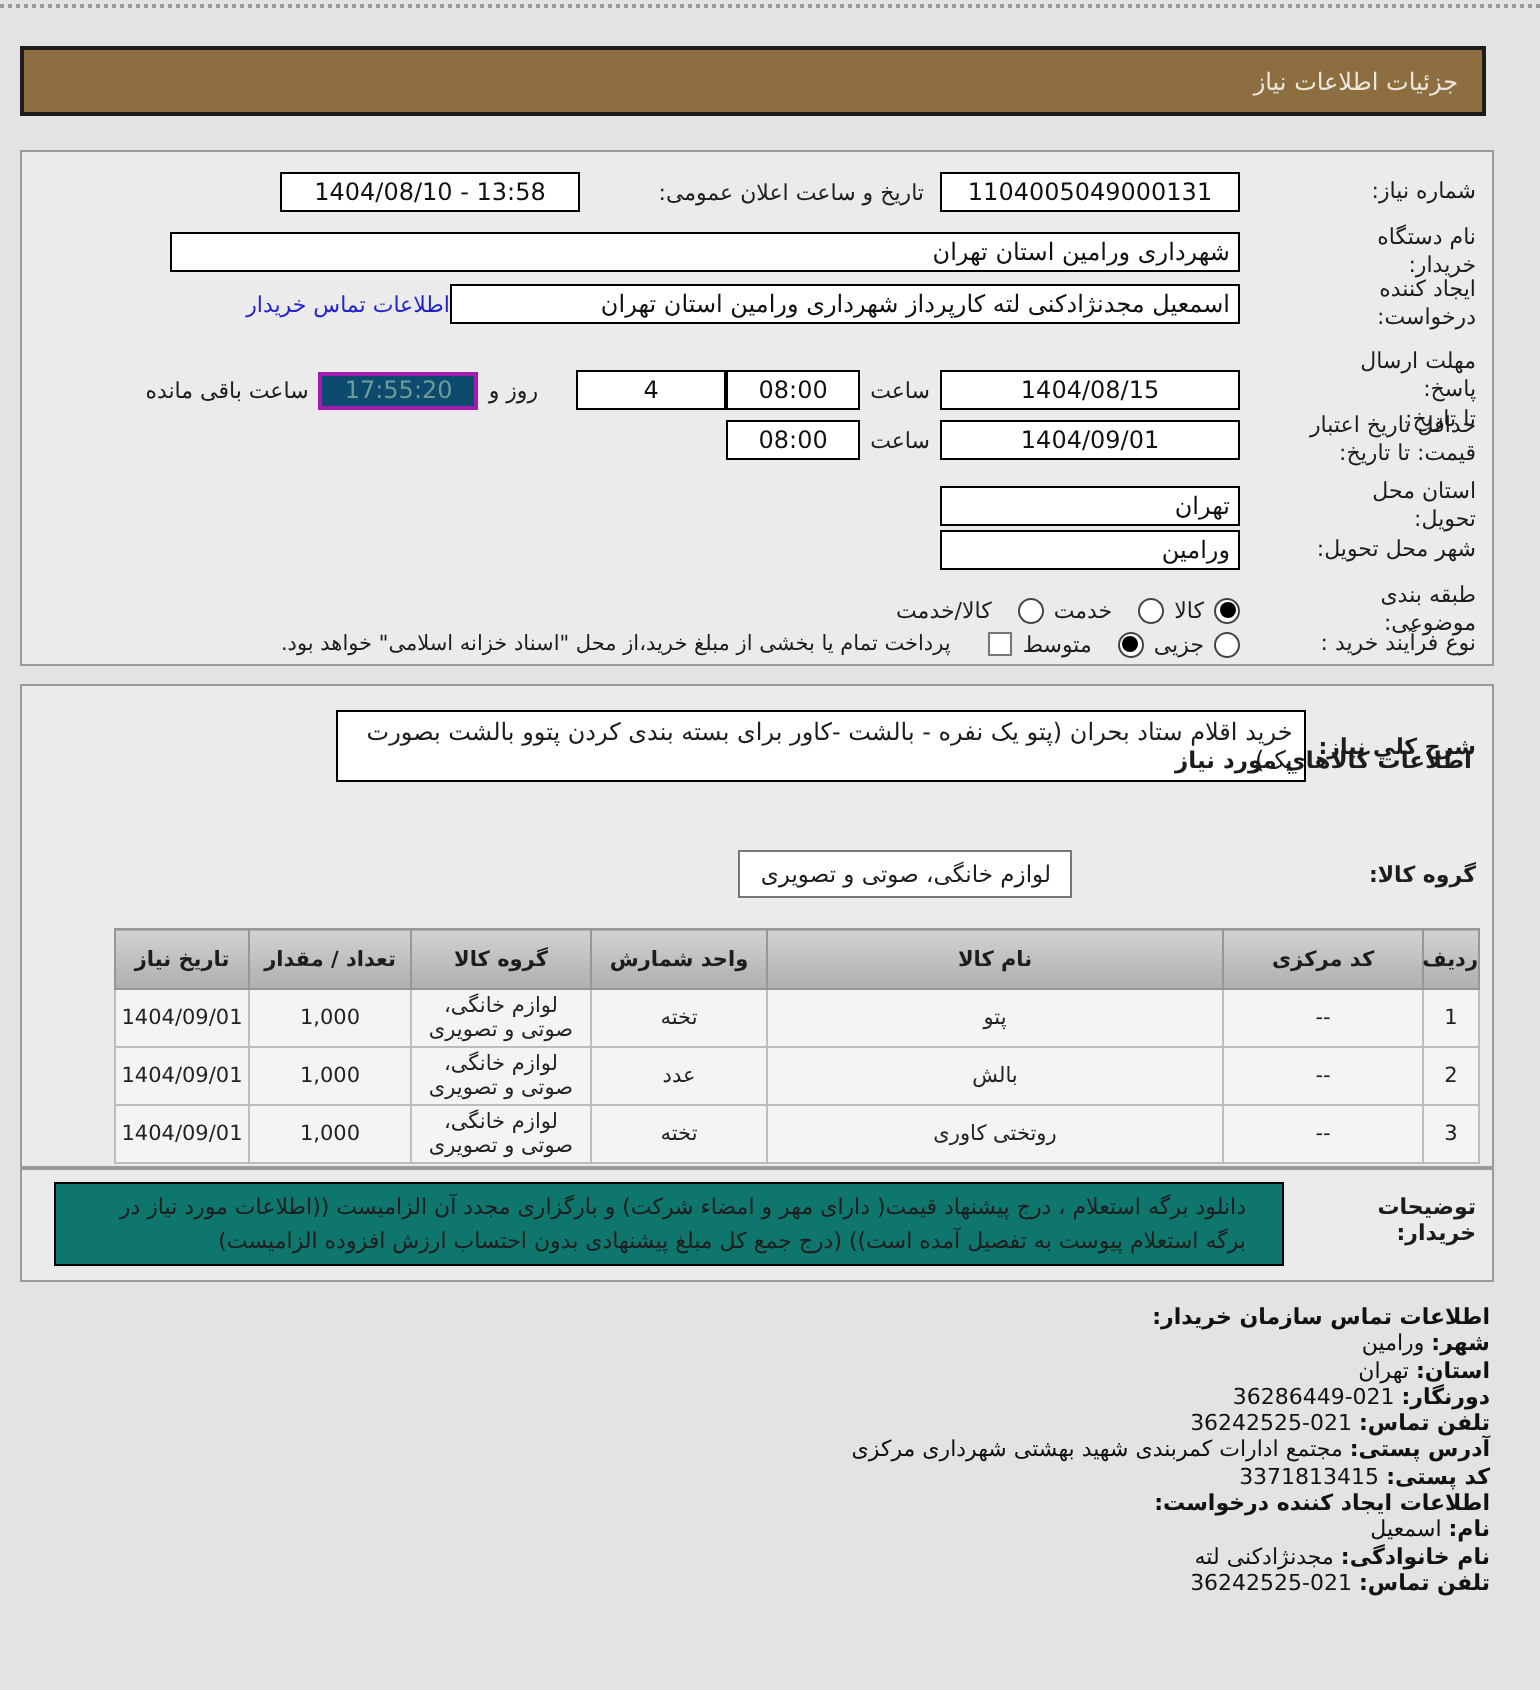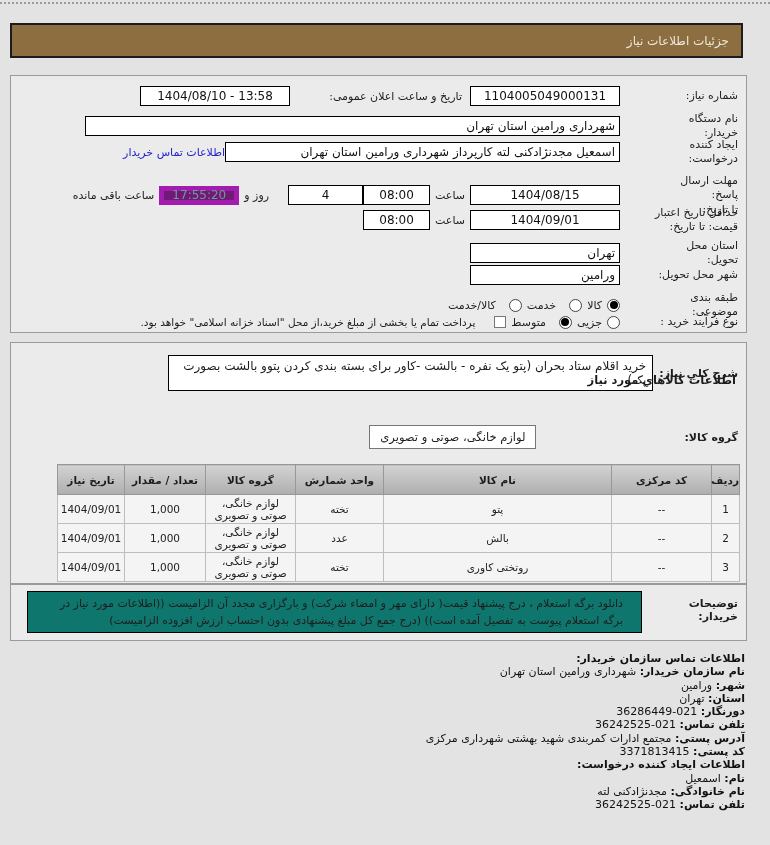--- a/index.html
+++ b/index.html
@@ -24,22 +24,22 @@
   .lbl2 span { display:block; }
 
   .ibox { background:#fff; border:1px solid #000; height:20px; display:flex; align-items:center;
     justify-content:center; font-size:12px; color:#111; flex:0 0 auto; }
   .ibox.rt { justify-content:flex-start; padding:0 4px; } 
   .w150{width:150px}.w85{width:67px}.w75{width:75px}.w535{width:535px}.w395{width:395px}
   .num { direction:ltr; unicode-bidi:embed; }
   .gap8{margin-left:8px}.gap14{margin-left:14px}
   .mr8{margin-right:8px}
 
-  .timer { background:#701a75; border:5px solid #a21caf; color:#6f9b9b; height:19px; width:80px;
-    display:flex; align-items:center; justify-content:center; font-size:12px; }
+  .timer { background:#0c4a6e; border:2px solid #a21caf; color:#6f9b9b; height:19px; width:80px;
+    display:flex; justify-content:center; font-size:12px; }
   .link { color:#2323cc; text-decoration:none; font-size:11px; cursor:pointer; }
 
   .radio { width:13px; height:13px; border:1px solid #444; border-radius:50%; background:#fff; flex:0 0 auto; }
   .radio.sel { position:relative; }
   .radio.sel::after { content:""; position:absolute; left:1.5px; top:1.5px; width:8px; height:8px; background:#000; border-radius:50%; }
   .checkbox { width:12px; height:12px; border:1px solid #777; background:#fff; flex:0 0 auto; }
   .optlbl { margin:0 5px; }
 
   .bold { font-weight:bold; }
 
@@ -263,21 +263,20 @@
       <div class="noteslbl lbl2">
         <span>توضیحات</span>
         <span>خریدار:</span>
       </div>
       <div class="notesbox">دانلود برگه استعلام ، درج پیشنهاد قیمت( دارای مهر و امضاء شرکت) و بارگزاری مجدد آن الزامیست ((اطلاعات مورد نیاز در برگه استعلام پیوست به تفصیل آمده است)) (درج جمع کل مبلغ پیشنهادی بدون احتساب ارزش افزوده الزامیست)</div>
     </div>
   </div>
 
   <div class="contact">
     <div class="ln bold">اطلاعات تماس سازمان خریدار:</div>
-    <div class="ln"><b>نام سازمان خریدار:</b> <span class="v">شهرداری ورامین استان تهران</span></div>
     <div class="ln"><b>شهر:</b> <span class="v">ورامین</span></div>
     <div class="ln"><b>استان:</b> <span class="v">تهران</span></div>
     <div class="ln"><b>دورنگار:</b> <span class="v num">36286449-021</span></div>
     <div class="ln"><b>تلفن تماس:</b> <span class="v num">36242525-021</span></div>
     <div class="ln"><b>آدرس پستی:</b> <span class="v">مجتمع ادارات کمربندی شهید بهشتی شهرداری مرکزی</span></div>
     <div class="ln"><b>کد پستی:</b> <span class="v num">3371813415</span></div>
     <div class="ln bold">اطلاعات ایجاد کننده درخواست:</div>
     <div class="ln"><b>نام:</b> <span class="v">اسمعیل</span></div>
     <div class="ln"><b>نام خانوادگی:</b> <span class="v">مجدنژادکنی لته</span></div>
     <div class="ln"><b>تلفن تماس:</b> <span class="v num">36242525-021</span></div>

